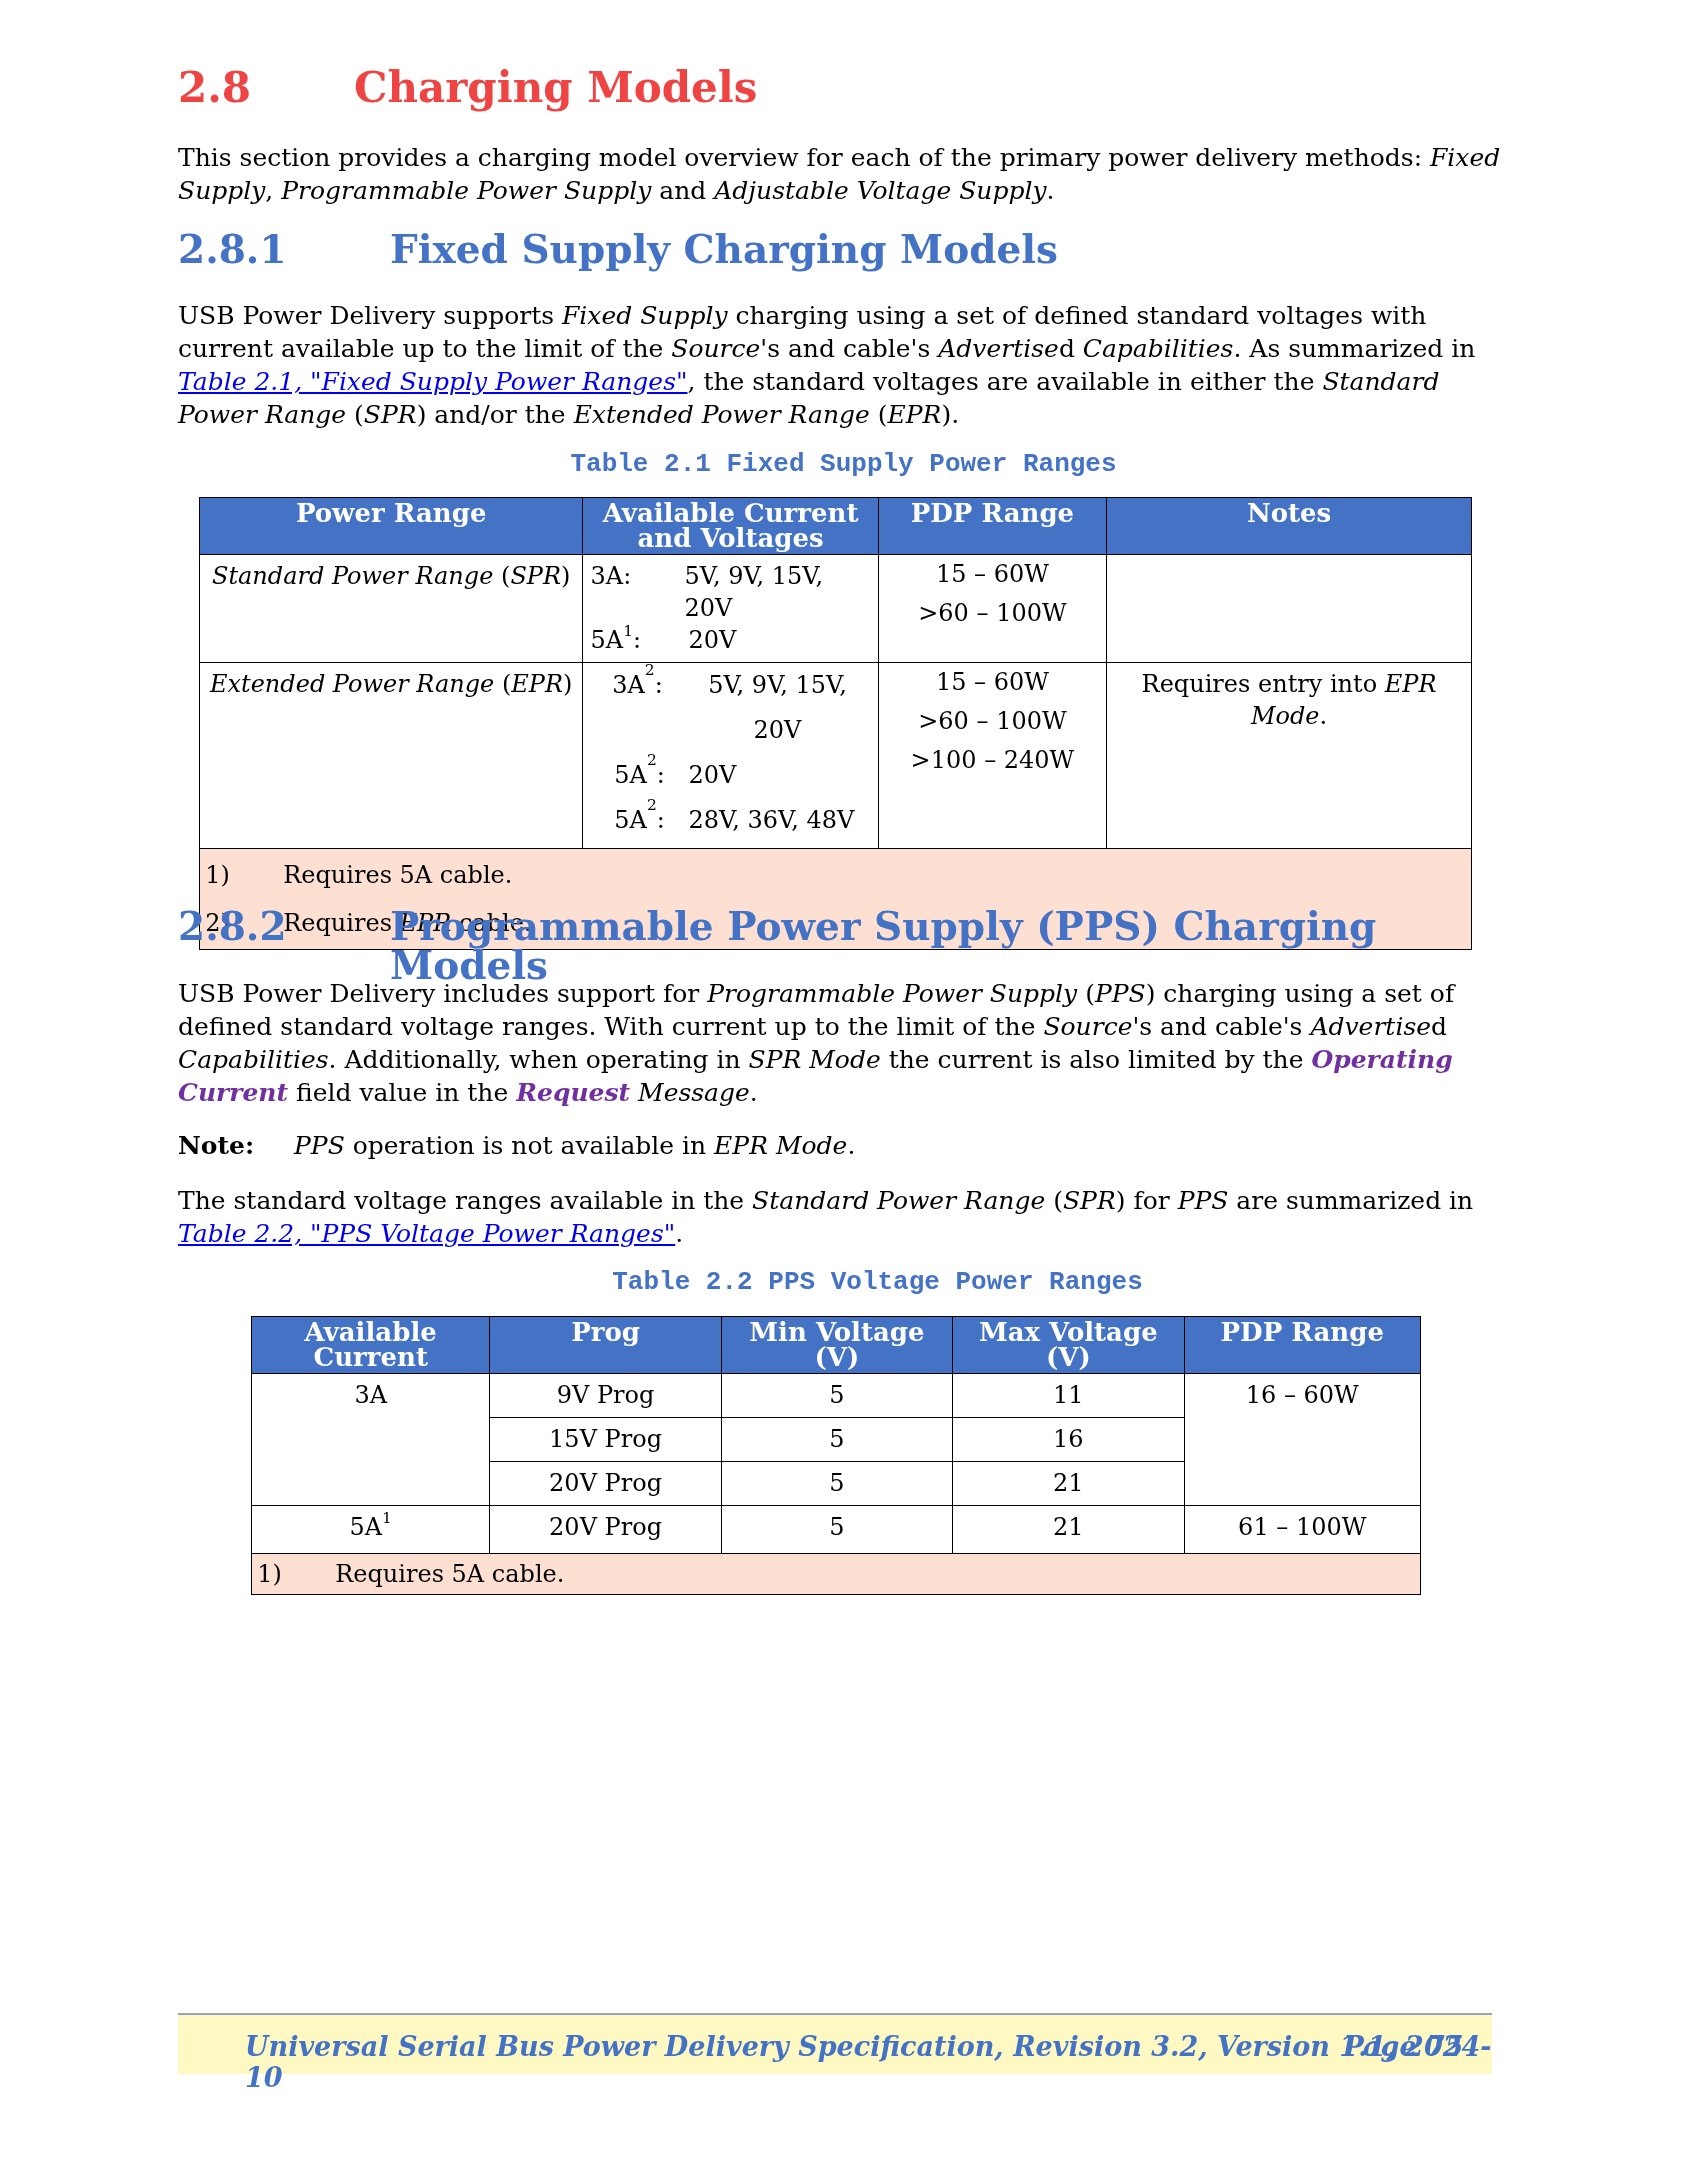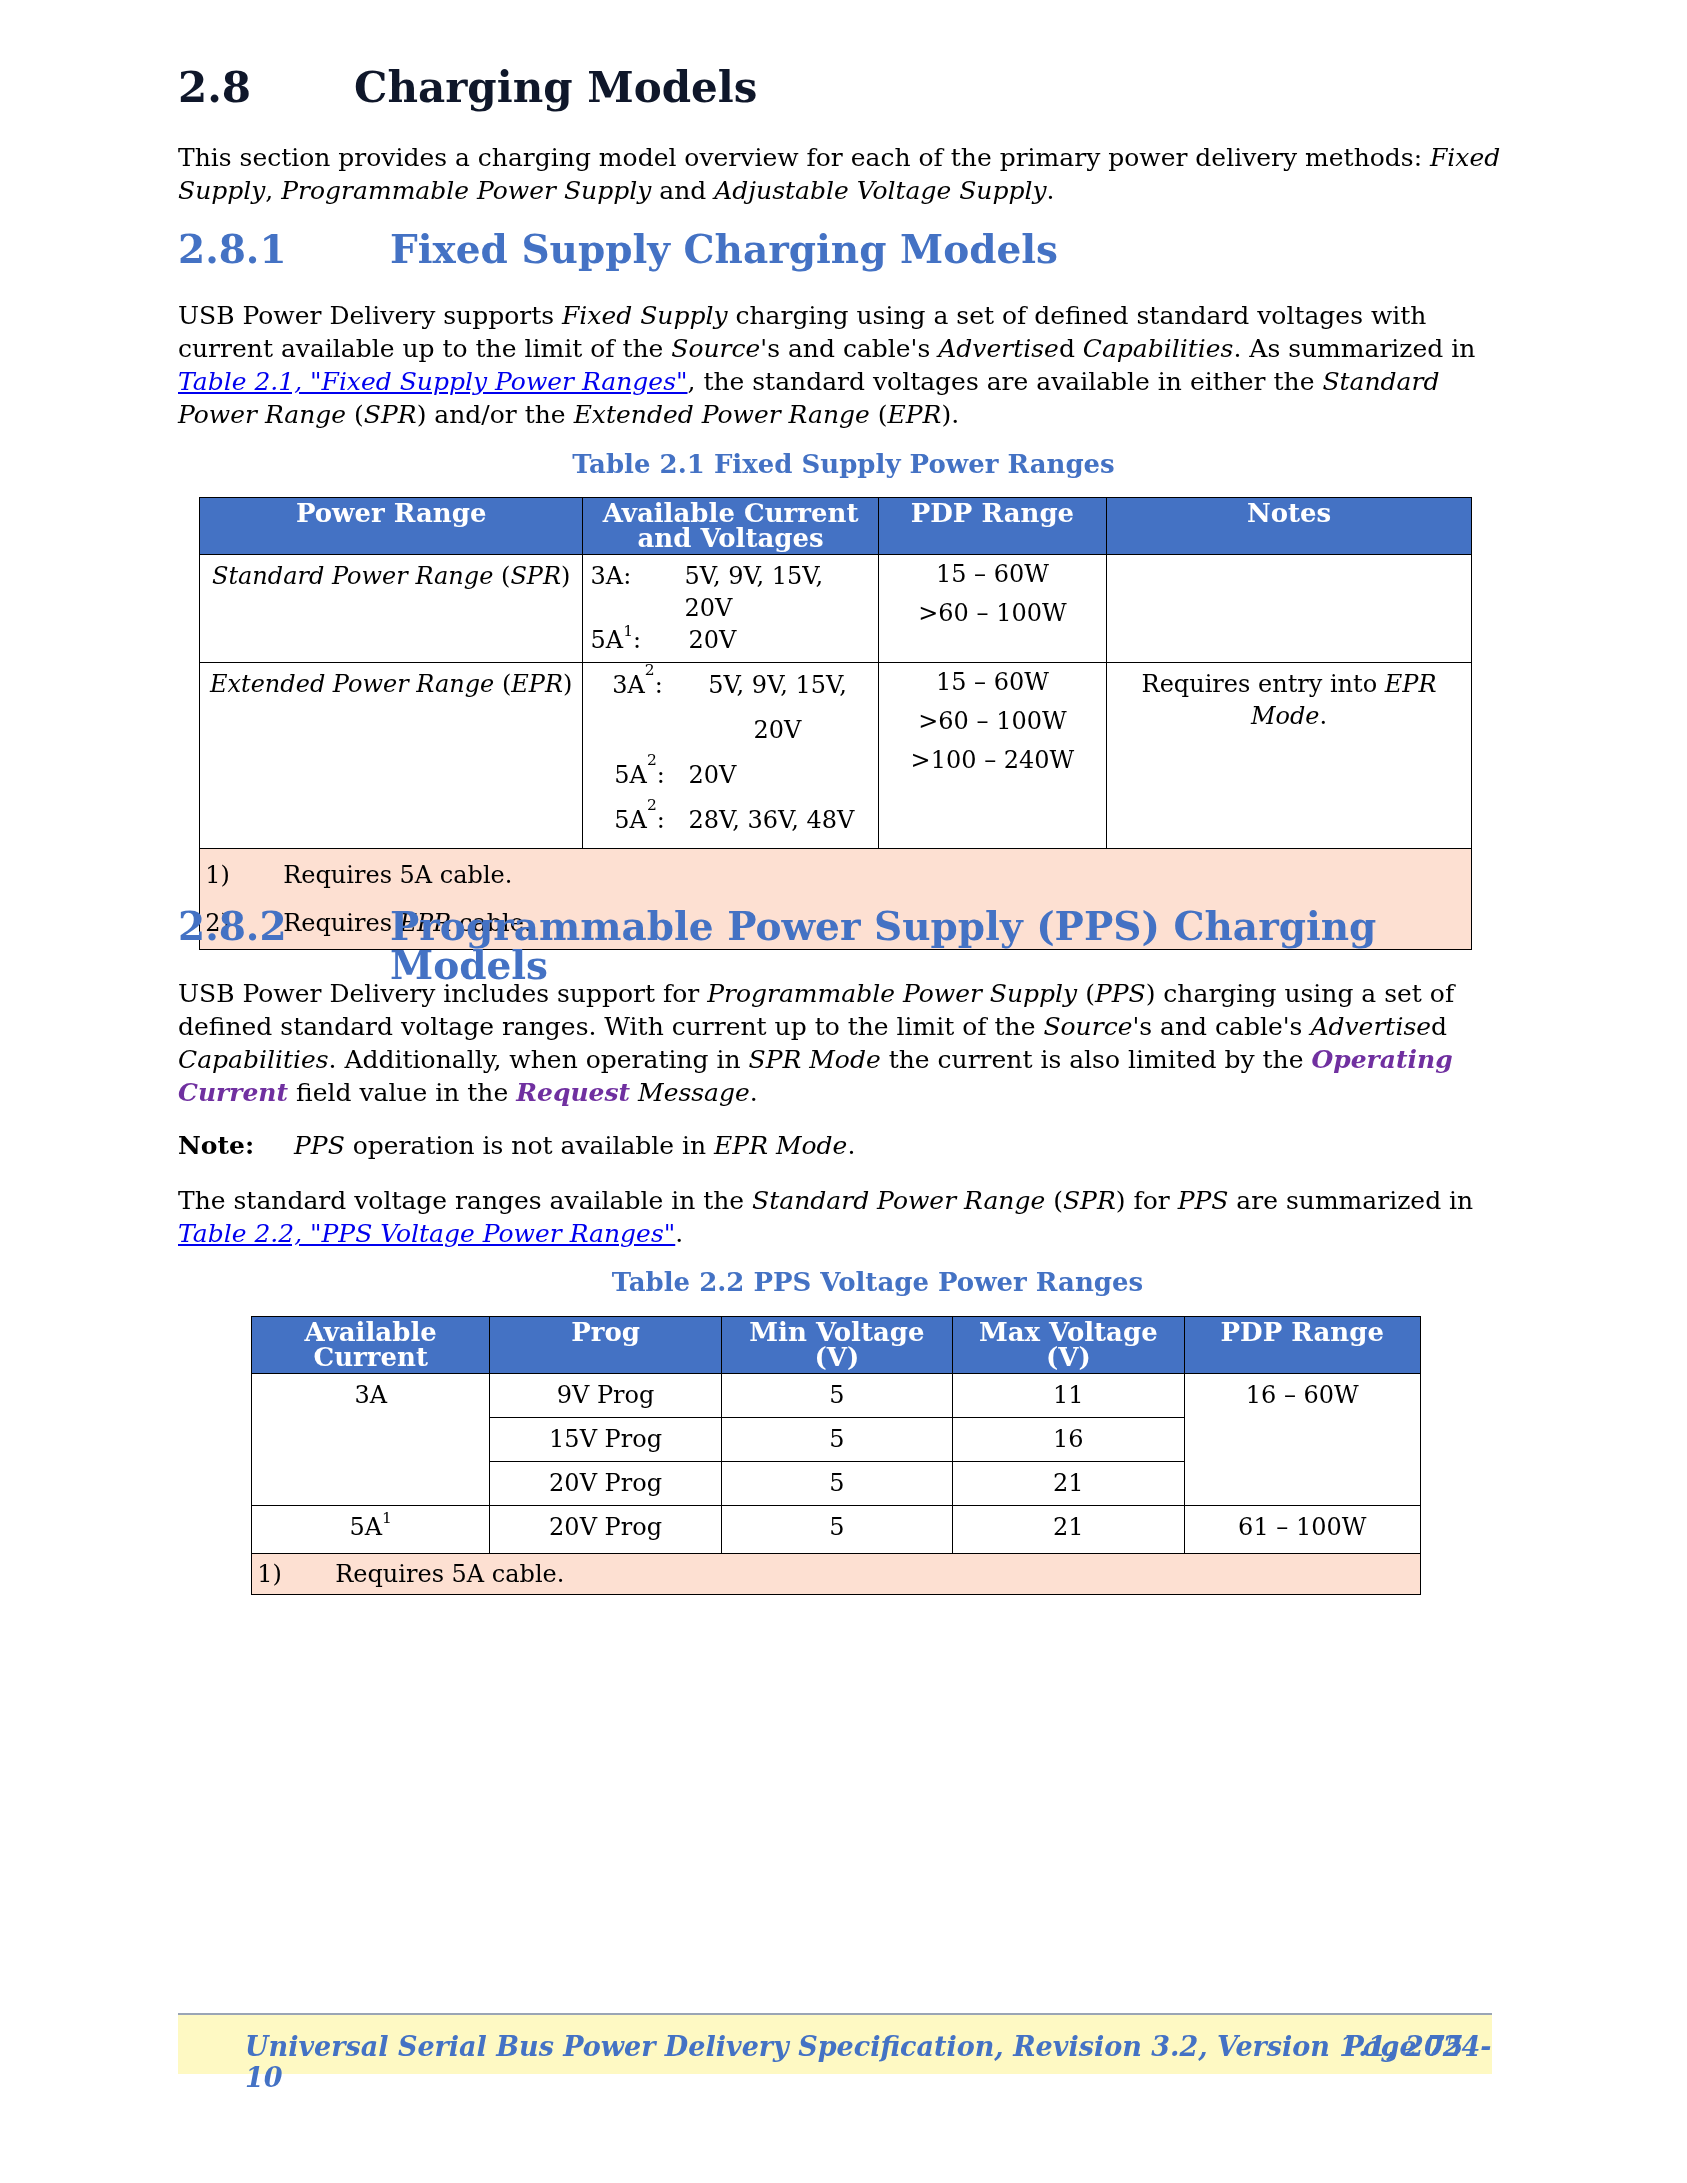--- a/index.html
+++ b/index.html
@@ -1,26 +1,26 @@
 <!DOCTYPE html>
 <html style="font-size:8.3px"><head>
 <meta charset="utf-8">
 <style>
   html, body { margin:0; padding:0; background:#ffffff; }
   body { width:1687px; height:2183px; position:relative; overflow:hidden;
          font-family:"DejaVu Serif", "Liberation Serif", serif; color:#000; }
   .abs { position:absolute; }
-  .h1 { color:#0f172a; font-weight:bold; font-size:42px; line-height:1; }
+  .h1 { color:#ef4444; font-weight:bold; font-size:42px; line-height:1; }
   .h2 { color:#4472c4; font-weight:bold; font-size:39px; line-height:1; }
   .num { position:absolute; left:0; }
   .para { font-size:25px; line-height:33px; width:1323px; }
   .para i { font-style:italic; }
   .link { color:#0000ee; text-decoration:underline; font-style:italic; }
   .field { color:#7030a0; font-weight:bold; font-style:italic; }
-  .caption { color:#4472c4; font-weight:bold; font-size:26px; text-align:center; width:1687px; left:0; }
+  .caption { color:#4472c4; font-weight:bold; font-size:26px; text-align:center; width:1687px; left:0;font-family:Liberation Mono, monospace; }
   table { border-collapse:collapse; position:absolute; font-size:24px; }
   th { background:#4472c4; color:#fff; font-weight:bold; border:1.6px solid #000; vertical-align:top; padding:3.1px 5.2px; line-height:25px; font-size:26px; }
   td { border:1.6px solid #000; vertical-align:top; padding:5.2px 7.2px; line-height:32px; }
   td.center { text-align:center; }
   .note-row td { background:#fde0d2; }
   .fn { display:flex; }
   .fn .n { width:78px; }
   sup { font-size:15.5px; vertical-align:top; line-height:15.5px; }
   .cv { display:flex; }
   .cv .a { width:98px; }

